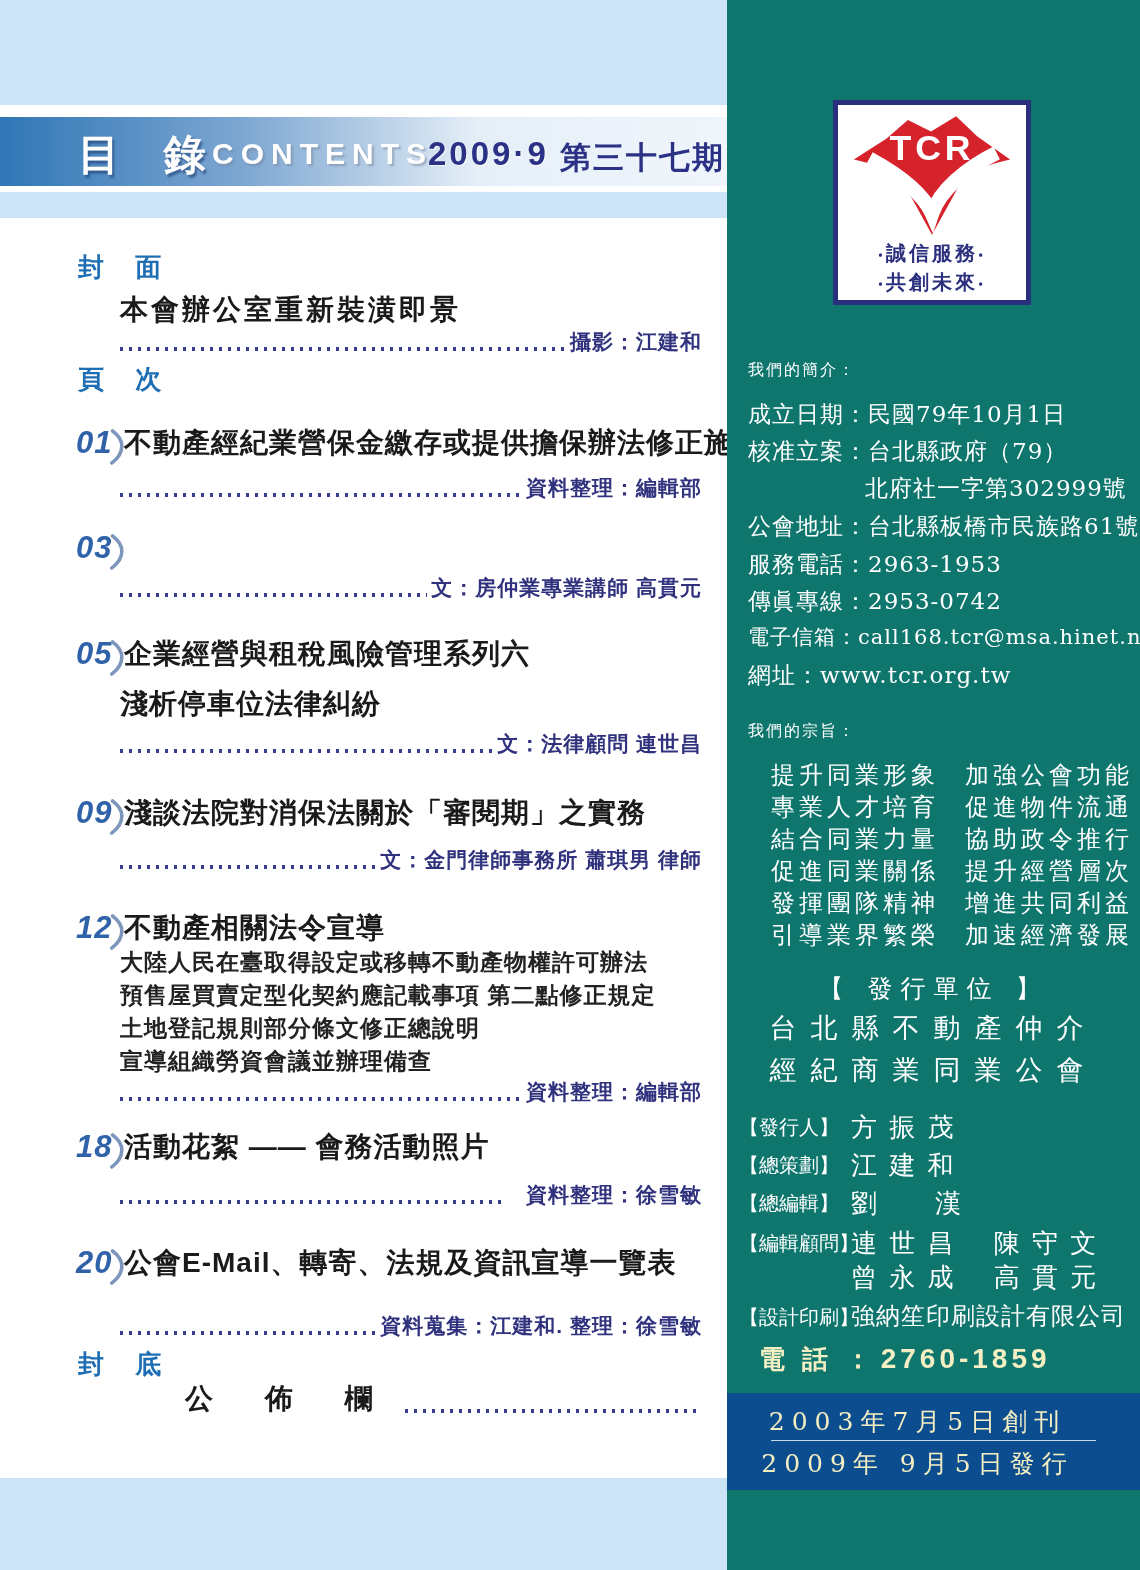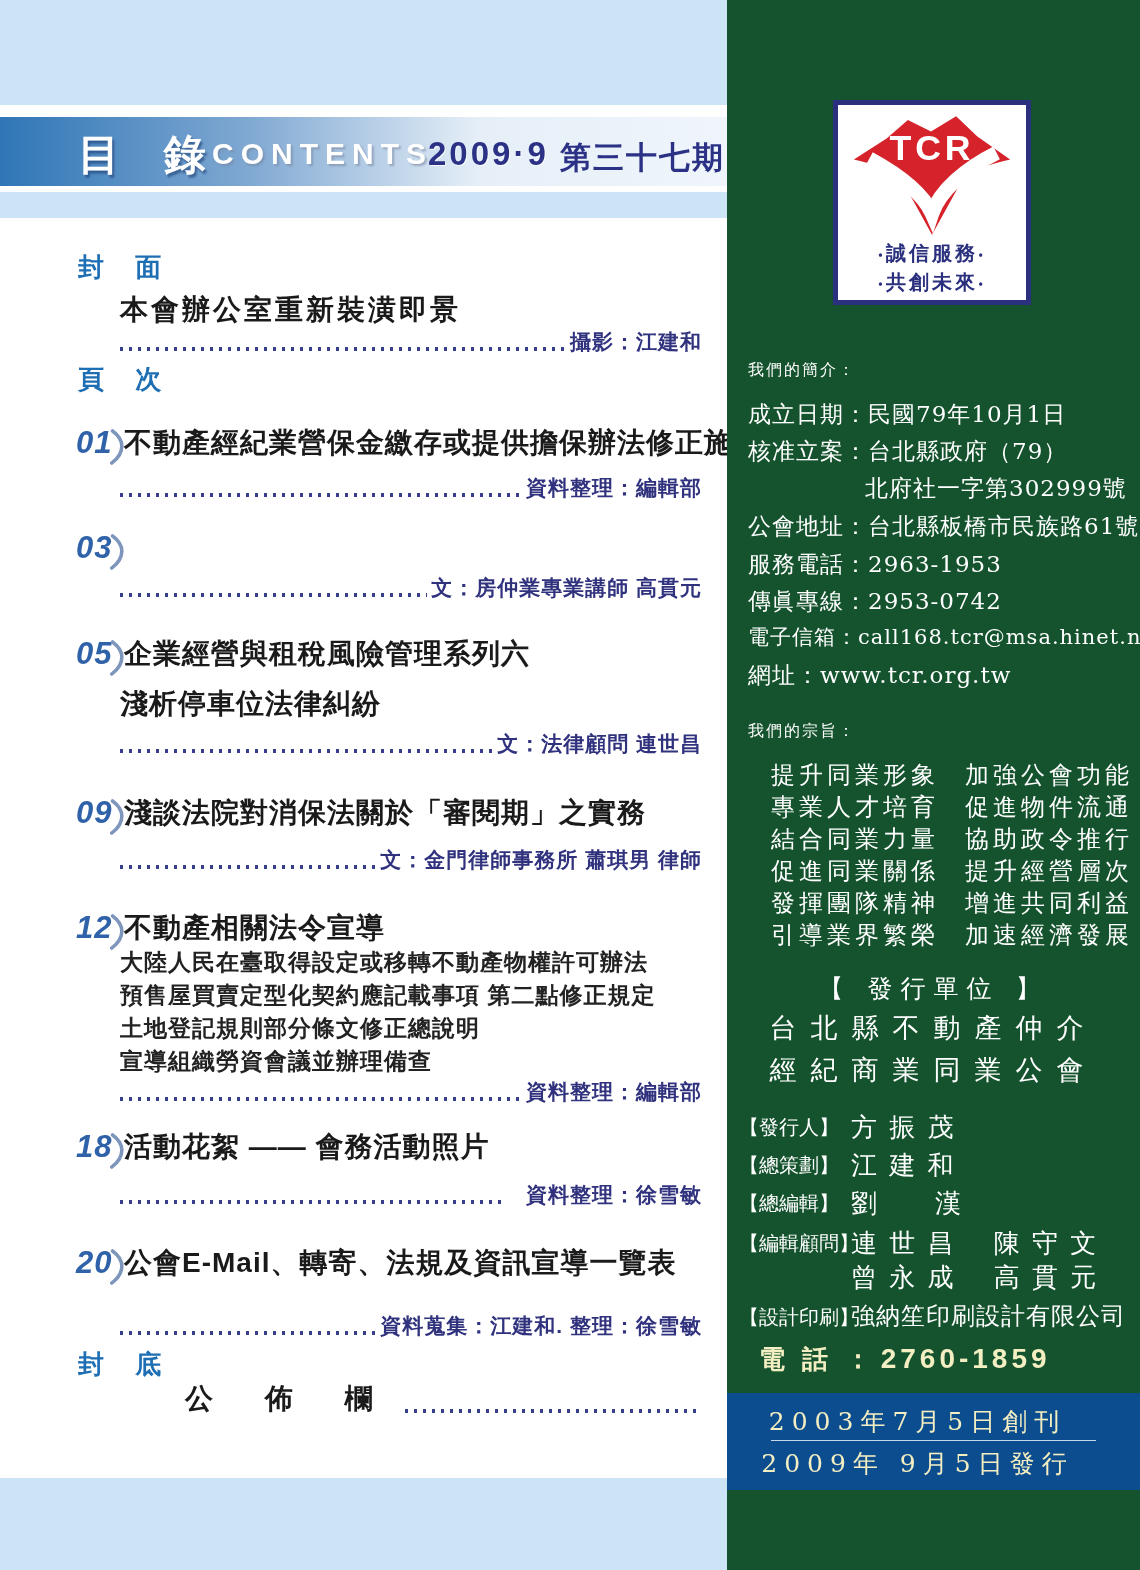--- a/index.html
+++ b/index.html
@@ -74,21 +74,21 @@
     font-size:21px;font-weight:bold;color:#30327E;white-space:nowrap;letter-spacing:1px;
   }
   .back-row{
     position:absolute;left:185px;top:1386px;width:517px;height:32px;
     display:flex;align-items:flex-end;gap:10px;
   }
   .back-title{font-size:28px;font-weight:bold;color:#1a1a1a;letter-spacing:22px;white-space:nowrap;}
   
   .sidebar{
     position:absolute;left:727px;top:0;width:413px;height:1570px;
-    background:#14532d;color:#ffffff;
+    background:#0f766e;color:#ffffff;
     font-family:"DejaVu Serif", serif;
   }
   .logo-box{
     position:absolute;left:106px;top:100px;width:198px;height:205px;
     background:#ffffff;border:5px solid #2A2F7E;box-sizing:border-box;text-align:center;
   }
   .logo-box svg{display:block;margin:8px auto 0 auto;}
   .slogan{
     font-size:20px;font-weight:bold;color:#2A2F7E;letter-spacing:3px;line-height:29px;
     font-family:"Liberation Sans", sans-serif;

